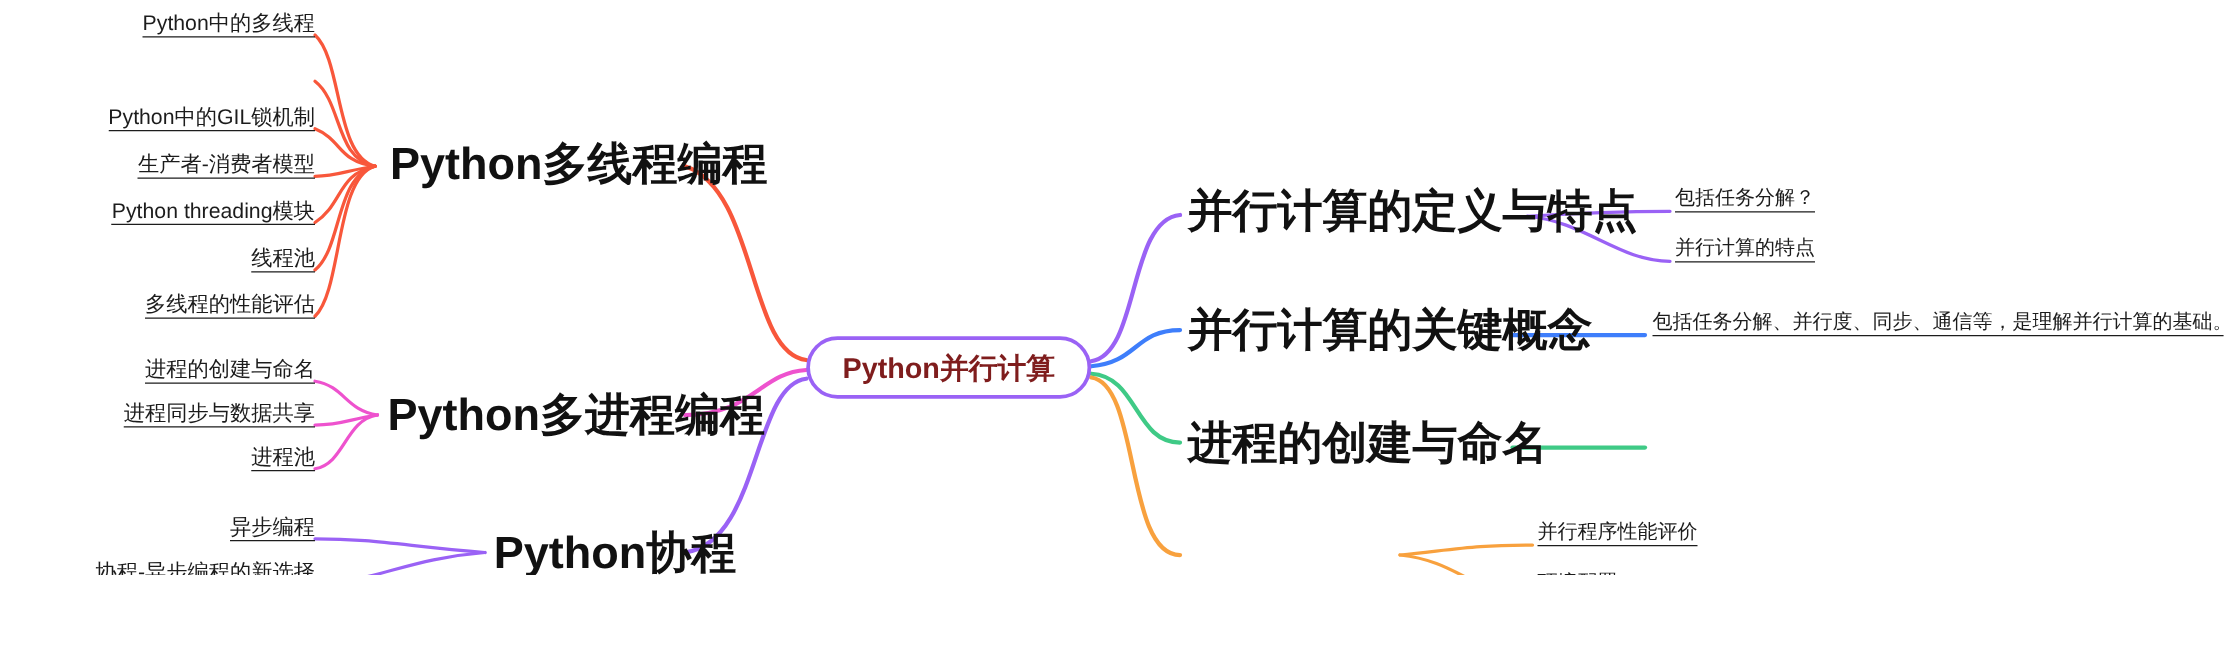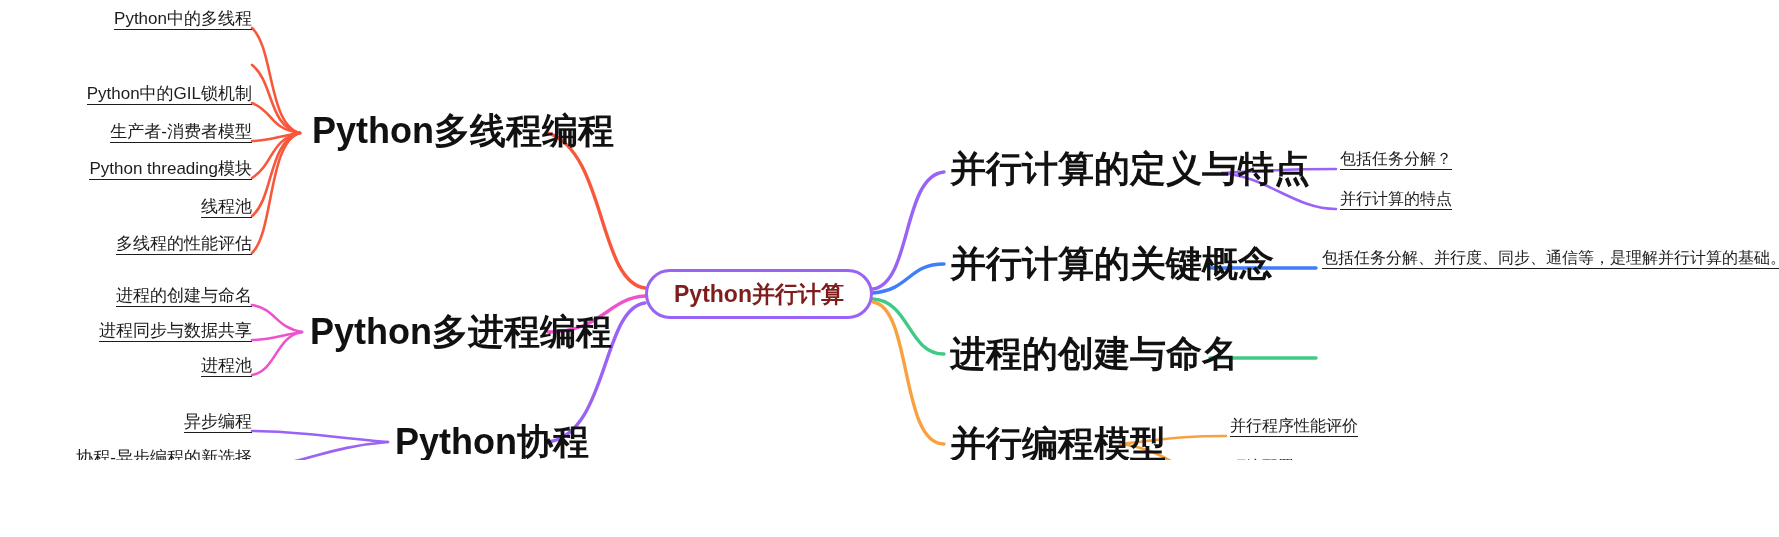--- a/index.html
+++ b/index.html
@@ -112,21 +112,20 @@
 
   <div class="topic" style="left:312px;top:116px">Python多线程编程</div>
   <div class="topic" style="left:310px;top:317px">Python多进程编程</div>
   <div class="topic" style="left:395px;top:427px">Python协程</div>
 
   <div class="central">Python并行计算</div>
 
   <div class="topic" style="left:950px;top:154px">并行计算的定义与特点</div>
   <div class="topic" style="left:950px;top:249px">并行计算的关键概念</div>
   <div class="topic" style="left:950px;top:339px">进程的创建与命名</div>
-  <div class="topic" style="left:950px;top:429px">并行编程模型</div>
 
   <div class="leaf sm" style="left:1340px;top:151px">包括任务分解？</div>
   <div class="leaf sm" style="left:1340px;top:191px">并行计算的特点</div>
 
   <div class="leaf sm" style="left:1322px;top:250px">包括任务分解、并行度、同步、通信等，是理解并行计算的基础。</div>
 
 
   <div class="leaf sm" style="left:1230px;top:418px">并行程序性能评价</div>
   <div class="leaf sm" style="left:1230px;top:459px">环境配置</div>
 

